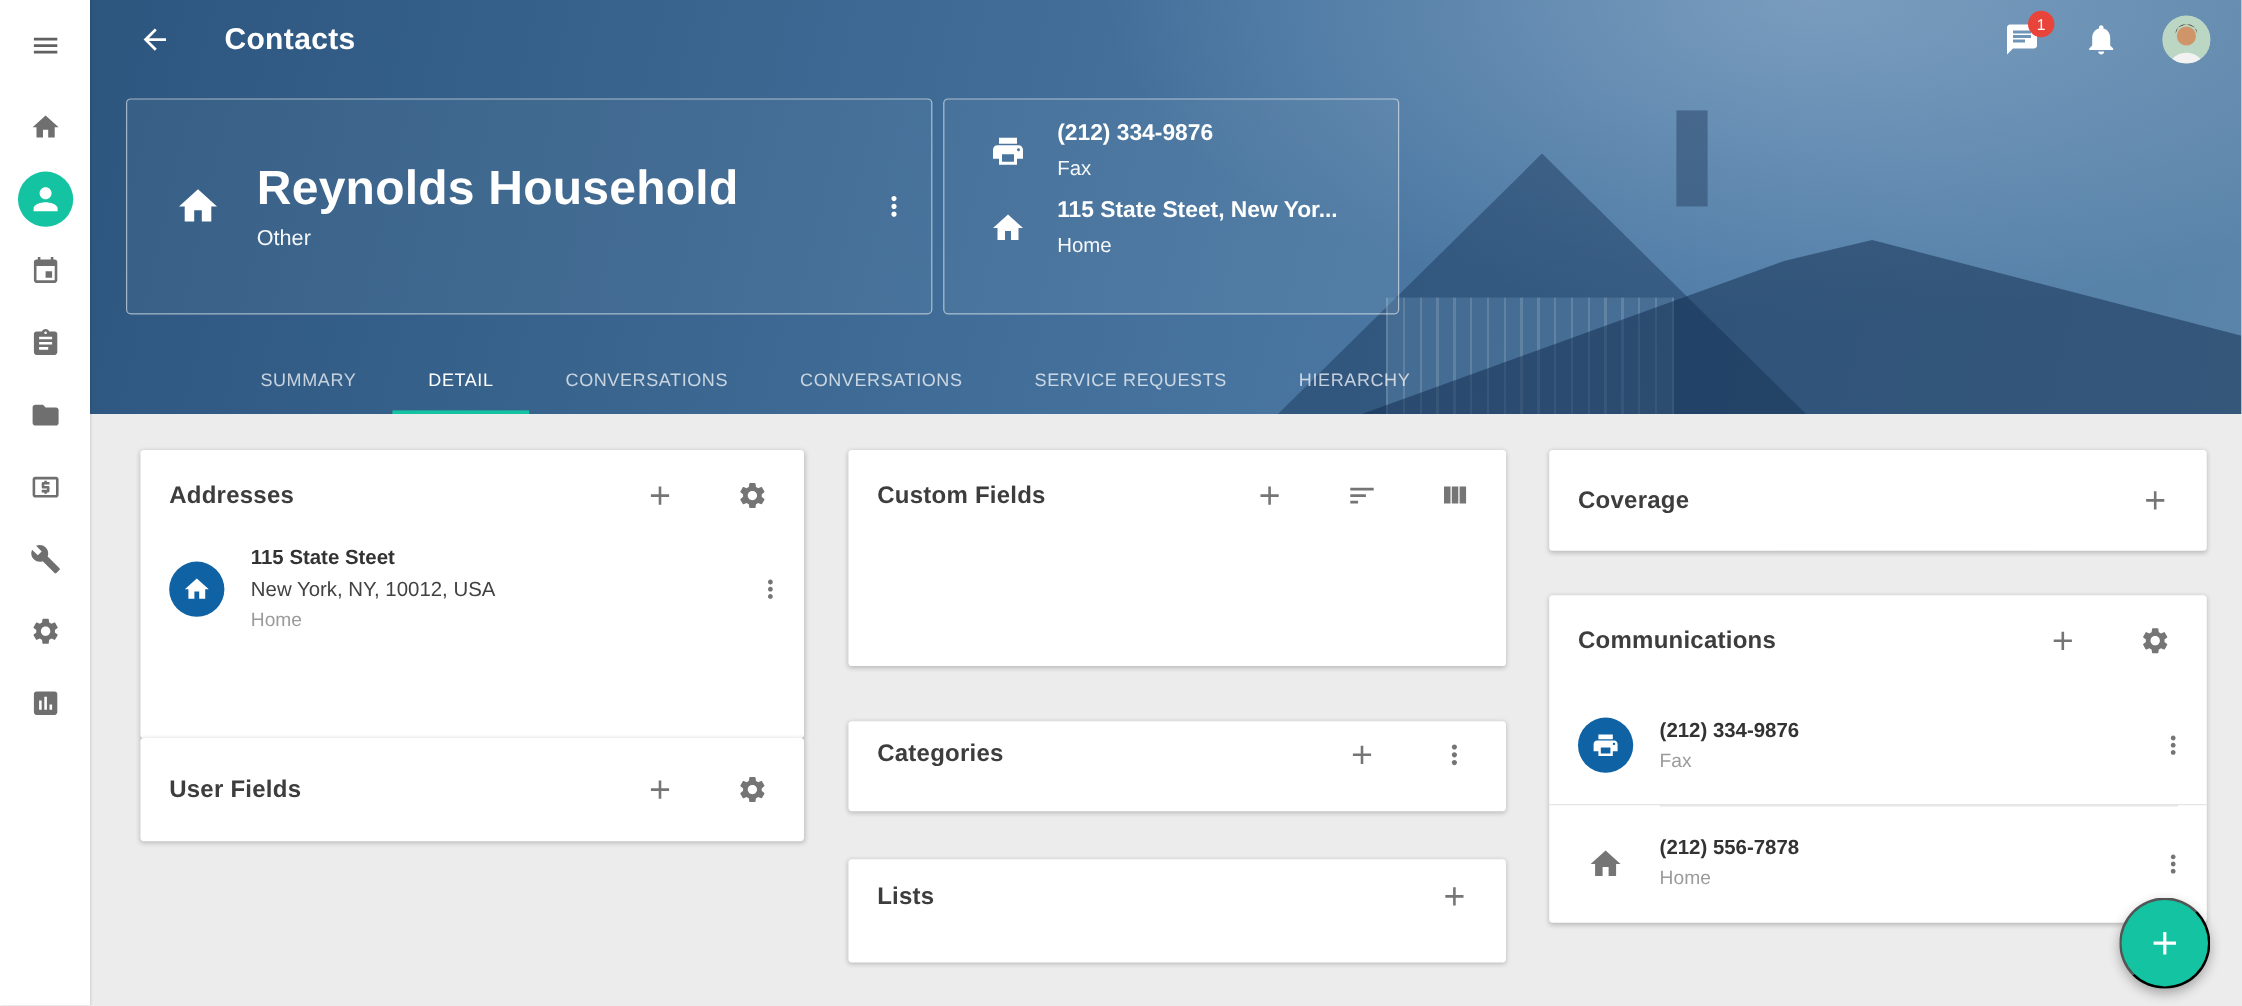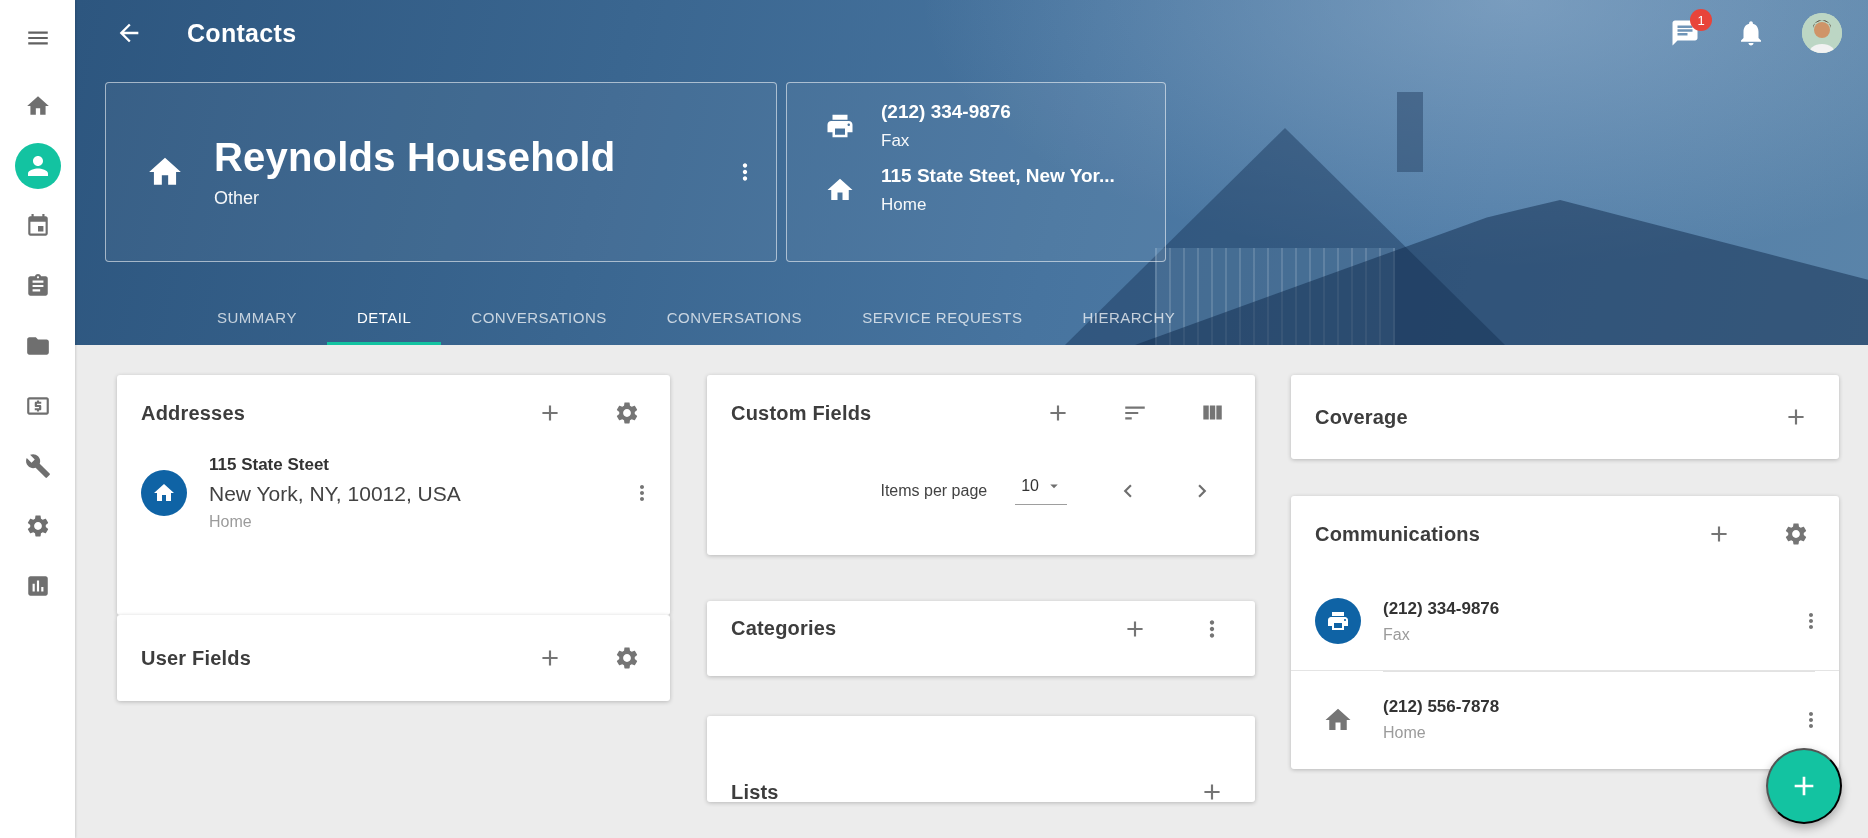--- a/index.html
+++ b/index.html
@@ -86,34 +86,34 @@
   .head-icons .hicon{cursor:pointer;}
   .head-icons svg{width:26px;height:26px;}
 
   .card-addresses{left:42px;top:30px;width:553px;height:240px;}
   .card-userfields{left:42px;top:270px;width:553px;height:86px;}
   .card-userfields .card-head{height:86px;}
   .card-customfields{left:632px;top:30px;width:548px;height:180px;}
   .card-categories{left:632px;top:256px;width:548px;height:75px;}
   .card-categories .card-head{height:55px;}
   .card-lists{left:632px;top:371px;width:548px;height:86px;}
-  .card-lists .card-head{height:62px;margin-top:45px;}
+  .card-lists .card-head{height:62px;}
   .card-coverage{left:1216px;top:30px;width:548px;height:84px;}
   .card-coverage .card-head{height:84px;}
   .card-comms{left:1216px;top:151px;width:548px;height:273px;}
 
   .entry{display:flex;align-items:center;position:relative;}
   .entry .circle{width:46px;height:46px;border-radius:50%;background:var(--icon-blue);color:#fff;
     display:flex;align-items:center;justify-content:center;margin-left:24px;flex:0 0 46px;}
   .entry .circle svg{width:24px;height:24px;}
   .entry .plain-ic{width:46px;margin-left:24px;color:var(--icon-gray);display:flex;justify-content:center;flex:0 0 46px;}
   .entry .plain-ic svg{width:30px;height:30px;}
   .e-text{margin-left:22px;}
   .e-line1{font-size:17px;font-weight:700;color:#333;}
-  .e-line2{font-size:21px;color:var(--text-mid);margin-top:7px;}
+  .e-line2{font-size:17px;color:var(--text-mid);margin-top:7px;}
   .e-label{font-size:16px;color:var(--text-gray);margin-top:7px;}
   .e-menu{margin-left:auto;margin-right:16px;color:var(--icon-gray);cursor:pointer;}
   .e-menu svg{width:24px;height:24px;}
 
   .addr-entry{margin-top:4px;}
 
   .pagination{display:flex;align-items:center;justify-content:flex-end;padding:26px 40px 0 0;color:var(--text-mid);}
   .pg-label{font-size:16px;}
   .pg-select{margin-left:28px;display:flex;align-items:center;gap:6px;border-bottom:1px solid #9e9e9e;
     padding:0 4px 9px 6px;cursor:pointer;font-size:16px;color:#333;}
@@ -356,41 +356,20 @@
                 <path d="M19 13h-6v6h-2v-6H5v-2h6V5h2v6h6v2z"></path>
               </svg></span></span>
         <span class="hicon"><span><svg viewBox="0 0 24 24">
                 <path d="M3 18h6v-2H3v2zM3 6v2h18V6H3zm0 7h12v-2H3v2z"></path>
               </svg></span></span>
         <span class="hicon"><span><svg viewBox="0 0 24 24">
                 <path d="M10 18h5V5h-5v13zm-6 0h5V5H4v13zM16 5v13h5V5h-5z"></path>
               </svg></span></span>
       </span>
     </div>
-    <div class="pagination">
-      <span class="pg-label">Items per page</span>
-      <span class="pg-select">
-        <span>10</span>
-        <span>
-            <svg viewBox="0 0 24 24">
-              <path d="M7 10l5 5 5-5z"></path>
-            </svg>
-          </span>
-      </span>
-      <span class="pg-chev">
-        <span><svg viewBox="0 0 24 24">
-              <path d="M15.41 7.41 14 6l-6 6 6 6 1.41-1.41L10.83 12z"></path>
-            </svg></span>
-      </span>
-      <span class="pg-chev">
-        <span><svg viewBox="0 0 24 24">
-              <path d="M10 6 8.59 7.41 13.17 12l-4.58 4.59L10 18l6-6z"></path>
-            </svg></span>
-      </span>
-    </div>
   </section>
 
   <section class="card card-categories">
     <div class="card-head">
       <span class="card-title">Categories</span>
       <span class="head-icons">
         <span class="hicon"><span><svg viewBox="0 0 24 24">
                 <path d="M19 13h-6v6h-2v-6H5v-2h6V5h2v6h6v2z"></path>
               </svg></span></span>
         <span class="hicon"><span><svg viewBox="0 0 24 24">

